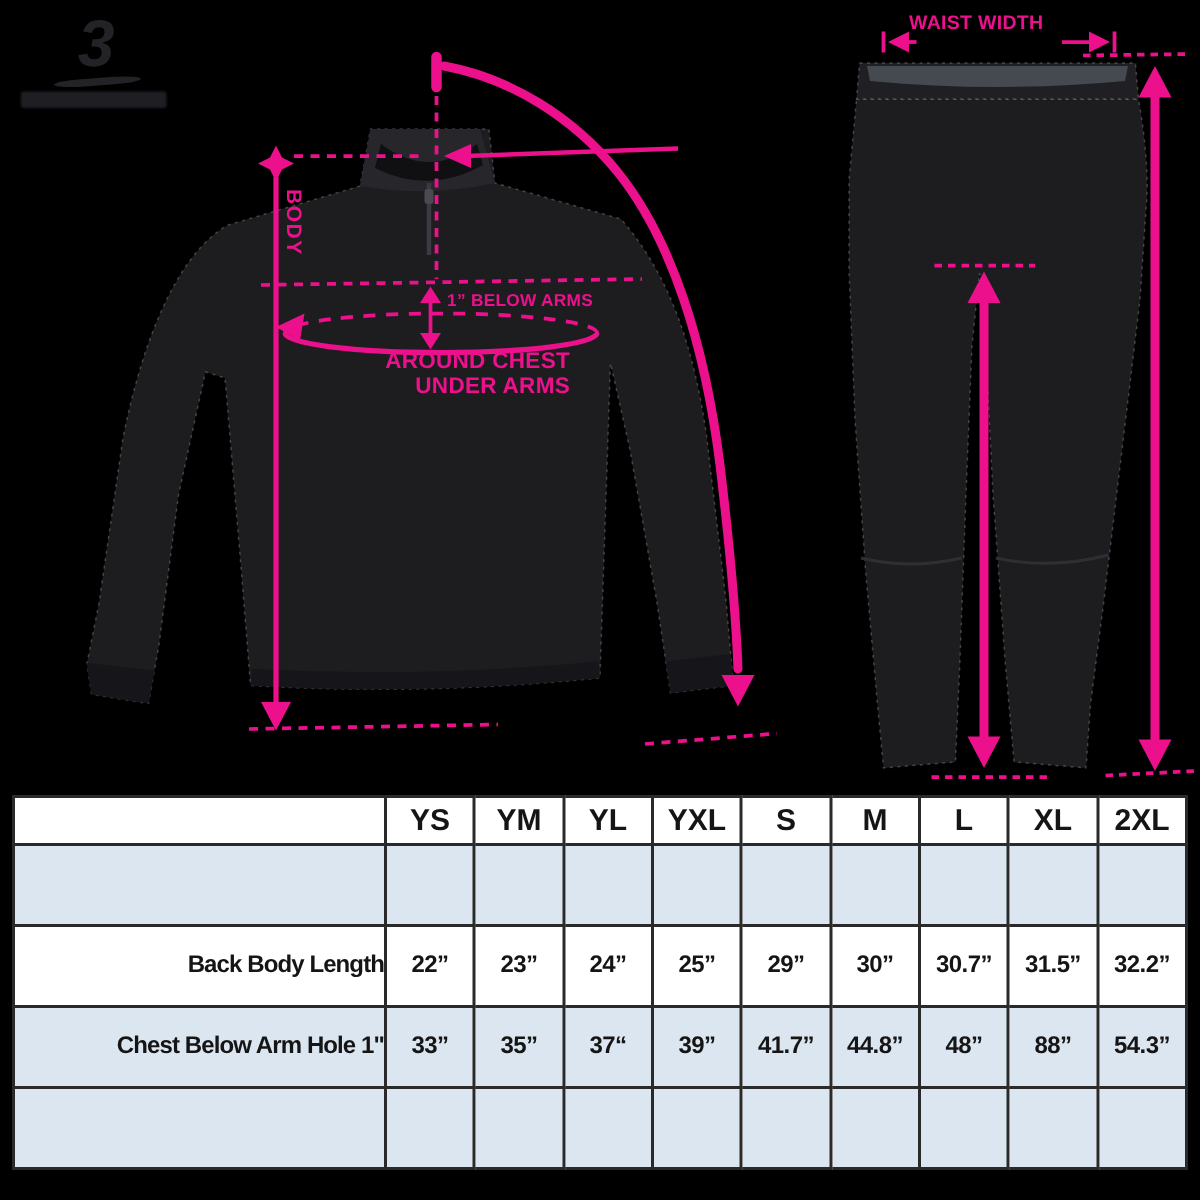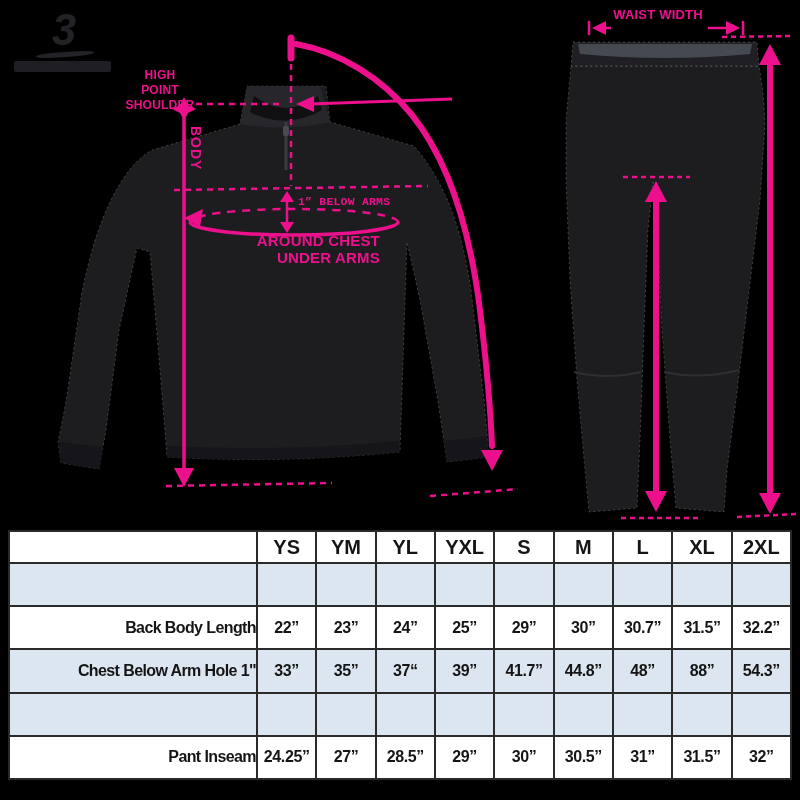--- a/index.html
+++ b/index.html
@@ -6,23 +6,23 @@
   .stage{position:relative;width:800px;height:800px;background:#000;overflow:hidden;
          font-family:"Liberation Sans",sans-serif;}
   
   .diagram{position:absolute;left:0;top:0;width:800px;height:530px;}
   .diagram svg{position:absolute;left:0;top:0;}
   .ann-label{position:absolute;color:#EC108C;font-weight:bold;white-space:pre-line;
              letter-spacing:.2px;line-height:1.15;}
   .hps{left:118px;top:68px;width:84px;font-size:12px;text-align:center;line-height:15px;}
   .body-rot{left:204px;top:126px;font-size:14px;transform:rotate(90deg);
             transform-origin:left top;letter-spacing:1px;}
-  .below-arms{left:298px;top:195px;font-size:11.5px;font-family:Liberation Mono, monospace;}
+  .below-arms{left:298px;top:195px;font-size:11.5px;}
   .around-chest{left:214px;top:232px;width:166px;font-size:15px;text-align:right;line-height:17px;}
-  .waist-width{left:606px;top:8px;width:104px;font-size:13px;text-align:center;}
+  .waist-width{left:606px;top:8px;width:104px;font-size:13px;}
   
   .logo{position:absolute;left:14px;top:8px;width:100px;color:#232327;}
   .logo-mark{display:block;margin-left:24px;width:52px;text-align:center;
              font-size:44px;font-weight:900;line-height:44px;font-style:italic;}
   .logo-swoosh{display:block;margin-left:22px;width:58px;height:5px;background:#232327;
                border-radius:50%/80%;transform:rotate(-4deg);}
   .logo-wordmark{display:block;margin-top:4px;width:97px;height:11px;background:#1f1f23;
                  border-radius:2px;filter:blur(.6px);}
   
   .table-wrap{position:absolute;left:8px;top:530px;width:784px;height:250px;}
@@ -120,23 +120,20 @@
         <line x1="621" y1="518" x2="700" y2="518" stroke-width="2.5" stroke-dasharray="5 4"></line>
       </g>
     </svg>
 
     <div class="logo">
       <span class="logo-mark">3</span>
       <span class="logo-swoosh"></span>
       <span class="logo-wordmark"></span>
     </div>
 
-    <span class="ann-label hps">HIGH
-POINT
-SHOULDER</span>
     <span class="ann-label body-rot">BODY</span>
     <span class="ann-label below-arms">1” BELOW ARMS</span>
     <span class="ann-label around-chest">AROUND CHEST
 UNDER ARMS</span>
     <span class="ann-label waist-width">WAIST WIDTH</span>
   </div>
 
   <div class="table-wrap">
     <table class="size">
       <colgroup>
@@ -207,29 +204,17 @@
             <td class="val"></td>
             <td class="val"></td>
             <td class="val"></td>
             <td class="val"></td>
             <td class="val"></td>
             <td class="val"></td>
             <td class="val"></td>
             <td class="val"></td>
             <td class="val"></td>
           </tr>
-          <tr>
-            <th class="rowlabel">Pant Inseam</th>
-            <td class="val">24.25”</td>
-            <td class="val">27”</td>
-            <td class="val">28.5”</td>
-            <td class="val">29”</td>
-            <td class="val">30”</td>
-            <td class="val">30.5”</td>
-            <td class="val">31”</td>
-            <td class="val">31.5”</td>
-            <td class="val">32”</td>
-          </tr>
         </tbody>
     </table>
   </div>
 
 </div>
 
 </body></html>

